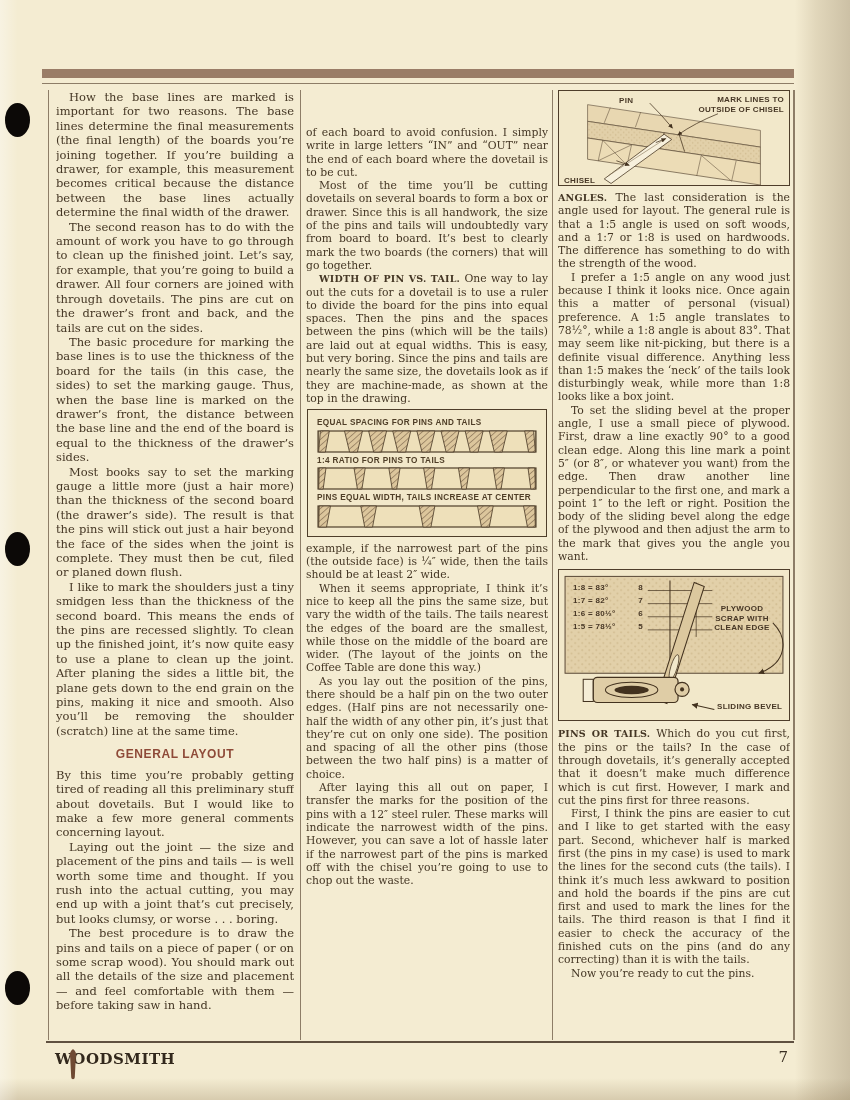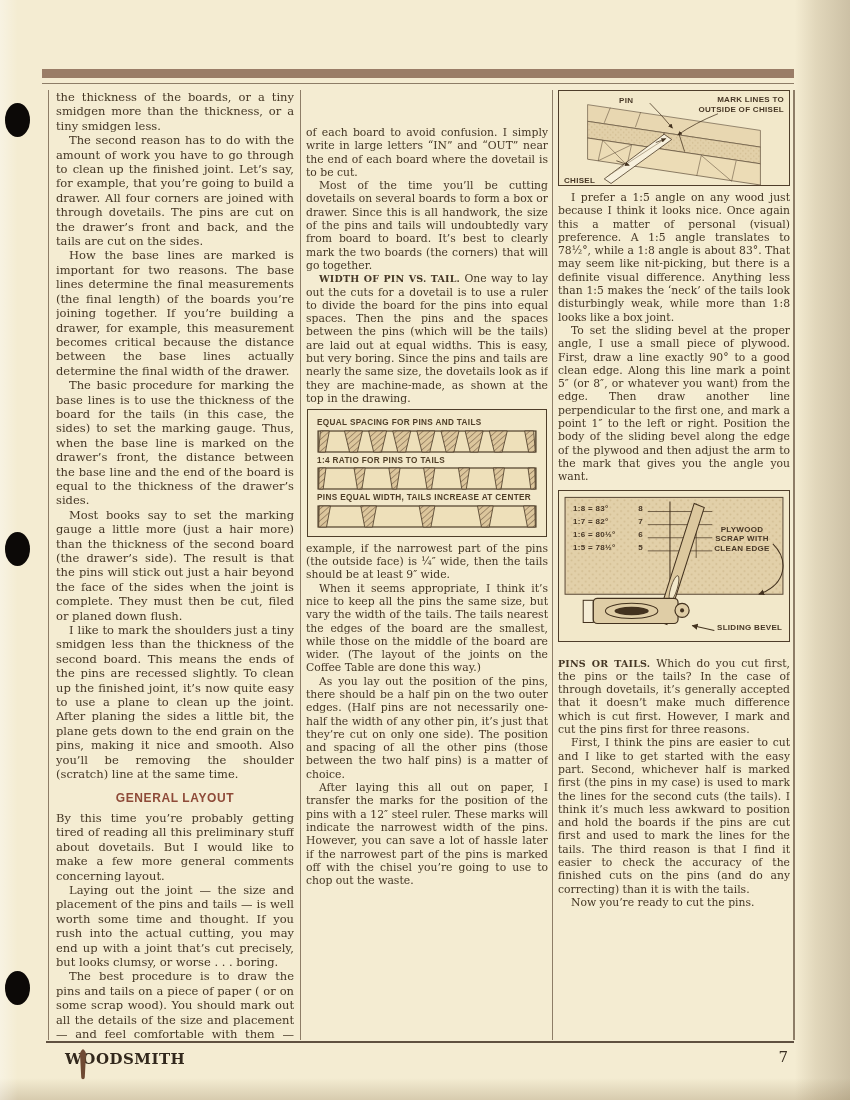--- a/index.html
+++ b/index.html
@@ -38,26 +38,26 @@
   
   #fig-spacing{margin:4px 1px 5px;padding:5px 9px 8px;}
   #fig-spacing .figlabel{margin:3px 0 2px;}
   #fig-spacing svg{display:block;width:100%;height:23px;}
   
   #fig-chisel{height:96px;margin:0 0 5px;}
   #fig-chisel svg,#fig-bevel svg{position:absolute;left:0;top:0;width:100%;height:100%;}
   .flab{position:absolute;font-family:"Liberation Sans",sans-serif;font-weight:bold;
     color:#473726;font-size:8px;letter-spacing:.3px;line-height:9.5px;}
   
-  #fig-bevel{height:152px;margin:6px 0 15px;}
+  #fig-bevel{height:152px;margin:6px 0 6px;}
   .angrow{white-space:nowrap;}
   
   .footer{position:absolute;left:0;top:1046px;width:850px;height:50px;}
   .brand{position:absolute;left:55px;top:4px;font-weight:bold;font-size:15px;
-    letter-spacing:.5px;color:#32281c;margin-left:10px;}
+    letter-spacing:.5px;color:#32281c;}
   .brand .planemark{position:absolute;left:12px;top:-1px;}
   .pagenum{position:absolute;right:62px;top:2px;font-size:15px;color:#3a2f22;}
 </style>
 </head>
 <body>
 
 <div class="sheet">
 
   <svg width="0" height="0" style="position:absolute" aria-hidden="true">
     <defs>
@@ -80,23 +80,22 @@
   <div class="topline"></div>
   <div class="vrule vr-left"></div>
   <div class="vrule vr-1"></div>
   <div class="vrule vr-2"></div>
   <div class="vrule vr-right"></div>
   <div class="punch p1"></div>
   <div class="punch p2"></div>
   <div class="punch p3"></div>
 
   <div id="colA" class="col">
-      <p class="ni">the thickness of the boards, or a tiny smidgen more than the thickness, or a tiny smidgen less.</p>
+      <p>How the base lines are marked is important for two reasons. The base lines determine the final measurements (the final length) of the boards you’re joining together. If you’re building a drawer, for example, this measurement becomes critical because the distance between the base lines actually determine the final width of the drawer.</p>
       <p>The second reason has to do with the amount of work you have to go through to clean up the finished joint. Let’s say, for example, that you’re going to build a drawer. All four corners are joined with through dovetails. The pins are cut on the drawer’s front and back, and the tails are cut on the sides.</p>
-      <p>How the base lines are marked is important for two reasons. The base lines determine the final measurements (the final length) of the boards you’re joining together. If you’re building a drawer, for example, this measurement becomes critical because the distance between the base lines actually determine the final width of the drawer.</p>
       <p>The basic procedure for marking the base lines is to use the thickness of the board for the tails (in this case, the sides) to set the marking gauge. Thus, when the base line is marked on the drawer’s front, the distance between the base line and the end of the board is equal to the thickness of the drawer’s sides.</p>
       <p>Most books say to set the marking gauge a little more (just a hair more) than the thickness of the second board (the drawer’s side). The result is that the pins will stick out just a hair beyond the face of the sides when the joint is complete. They must then be cut, filed or planed down flush.</p>
       <p>I like to mark the shoulders just a tiny smidgen less than the thickness of the second board. This means the ends of the pins are recessed slightly. To clean up the finished joint, it’s now quite easy to use a plane to clean up the joint. After planing the sides a little bit, the plane gets down to the end grain on the pins, making it nice and smooth. Also you’ll be removing the shoulder (scratch) line at the same time.</p>
       <div class="colhead">GENERAL LAYOUT</div>
       <p class="ni">By this time you’re probably getting tired of reading all this preliminary stuff about dovetails. But I would like to make a few more general comments concerning layout.</p>
       <p>Laying out the joint — the size and placement of the pins and tails — is well worth some time and thought. If you rush into the actual cutting, you may end up with a joint that’s cut precisely, but looks clumsy, or worse . . . boring.</p>
       <p>The best procedure is to draw the pins and tails on a piece of paper ( or on some scrap wood). You should mark out all the details of the size and placement — and feel comfortable with them — before taking saw in hand.</p>
     </div>
   <div id="colB" class="col">
       <p class="ni">of each board to avoid confusion. I simply write in large letters “IN” and “OUT” near the end of each board where the dovetail is to be cut.</p>
@@ -136,21 +135,21 @@
         <rect x="1" y="1" width="194" height="21" fill="#eee0ba" stroke="#4f3e2a" stroke-width="1.2"></rect>
         <g stroke="#4f3e2a" stroke-width=".8" fill="url(#hatch)">
           <polygon points="2,1 12,1 8.5,22 1.5,22"></polygon>
           <polygon points="39,1 53,1 49.5,22 42.5,22"></polygon>
           <polygon points="91,1 105,1 101.5,22 94.5,22"></polygon>
           <polygon points="143,1 157,1 153.5,22 146.5,22"></polygon>
           <polygon points="184,1 194,1 194.5,22 187.5,22"></polygon>
         </g>
       </svg>
     </div>
-      <p class="ni">example, if the narrowest part of the pins (the outside face) is ¼″ wide, then the tails should be at least 9″ wide.</p>
+      <p class="ni">example, if the narrowest part of the pins (the outside face) is ¼″ wide, then the tails should be at least 2″ wide.</p>
       <p>When it seems appropriate, I think it’s nice to keep all the pins the same size, but vary the width of the tails. The tails nearest the edges of the board are the smallest, while those on the middle of the board are wider. (The layout of the joints on the Coffee Table are done this way.)</p>
       <p>As you lay out the position of the pins, there should be a half pin on the two outer edges. (Half pins are not necessarily one-half the width of any other pin, it’s just that they’re cut on only one side). The position and spacing of all the other pins (those between the two half pins) is a matter of choice.</p>
       <p>After laying this all out on paper, I transfer the marks for the position of the pins with a 12″ steel ruler. These marks will indicate the narrowest width of the pins. However, you can save a lot of hassle later if the narrowest part of the pins is marked off with the chisel you’re going to use to chop out the waste.</p>
     </div>
   <div id="colC" class="col">
       <div id="fig-chisel" class="fig">
       <svg viewBox="0 0 228 124">
         <rect x="0" y="0" width="228" height="124" fill="#f2e8ca"></rect>
 
         <polygon points="0,18 228,52 228,74 0,40" fill="#e8d7b1" stroke="#5a4936" stroke-width=".8"></polygon>
@@ -179,20 +178,21 @@
 
         <path d="M82,16 Q98,32 112,49" fill="none" stroke="#43321f" stroke-width="1" marker-end="url(#ah)"></path>
         <path d="M172,30 Q142,42 119,58" fill="none" stroke="#43321f" stroke-width="1" marker-end="url(#ah)"></path>
         <path d="M90,68 L103,63" fill="none" stroke="#43321f" stroke-width="1" marker-end="url(#ah)"></path>
         <path d="M38,92 L55,98" fill="none" stroke="#43321f" stroke-width="1" marker-end="url(#ah)"></path>
       </svg>
       <span class="flab" style="left:60px;top:5px;">PIN</span>
       <span class="flab" style="right:5px;top:4px;width:98px;text-align:right;">MARK LINES TO OUTSIDE OF CHISEL</span>
       <span class="flab" style="left:5px;top:85px;">CHISEL</span>
     </div>
+      <p class="ni"><span class="lead">ANGLES. </span>The last consideration is the angle used for layout. The general rule is that a 1:5 angle is used on soft woods, and a 1:7 or 1:8 is used on hardwoods. The difference has something to do with the strength of the wood.</p>
       <p>I prefer a 1:5 angle on any wood just because I think it looks nice. Once again this a matter of personal (visual) preference. A 1:5 angle translates to 78½°, while a 1:8 angle is about 83°. That may seem like nit-picking, but there is a definite visual difference. Anything less than 1:5 makes the ‘neck’ of the tails look disturbingly weak, while more than 1:8 looks like a box joint.</p>
       <p>To set the sliding bevel at the proper angle, I use a small piece of plywood. First, draw a line exactly 90° to a good clean edge. Along this line mark a point 5″ (or 8″, or whatever you want) from the edge. Then draw another line perpendicular to the first one, and mark a point 1″ to the left or right. Position the body of the sliding bevel along the edge of the plywood and then adjust the arm to the mark that gives you the angle you want.</p>
       <div id="fig-bevel" class="fig">
       <svg viewBox="0 0 228 148">
         <rect x="0" y="0" width="228" height="148" fill="#f2e8ca"></rect>
 
         <rect x="6" y="6" width="216" height="96" fill="url(#wd)" stroke="#5a4936" stroke-width="1"></rect>
 
         <line x1="110" y1="10" x2="110" y2="102" stroke="#43321f" stroke-width="1"></line>
         <line x1="136" y1="12" x2="136" y2="66" stroke="#43321f" stroke-width=".7"></line>

